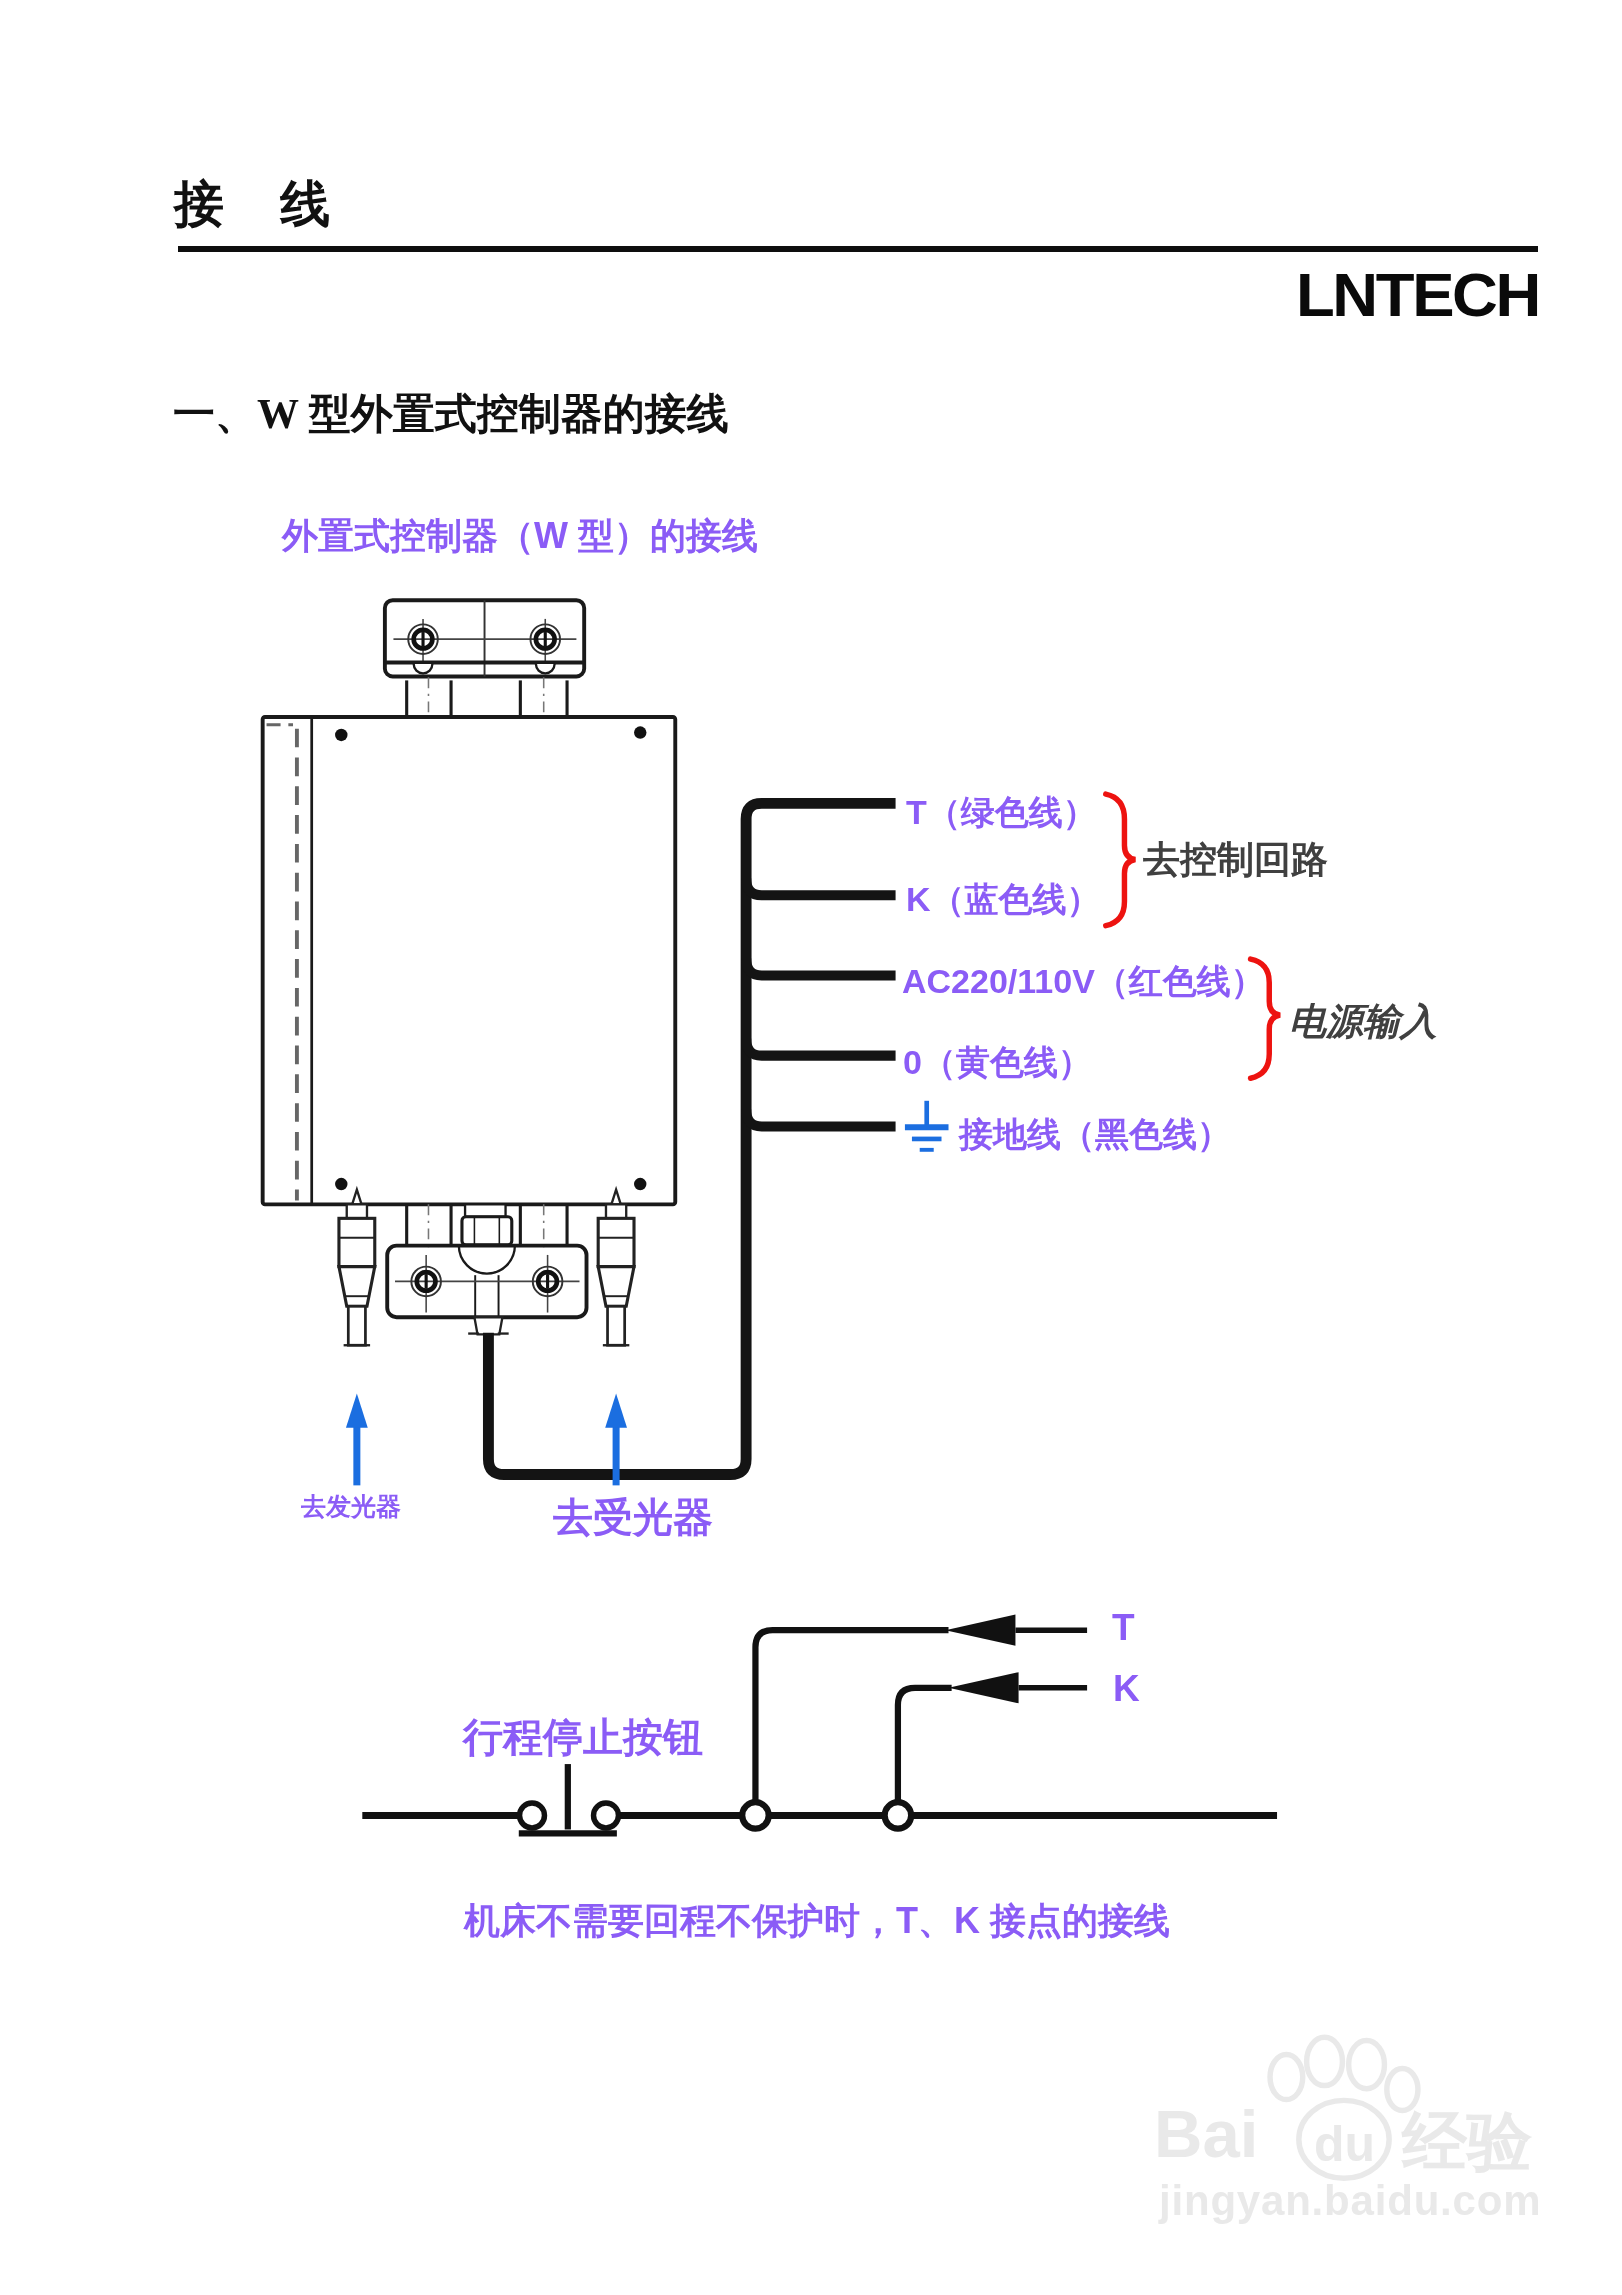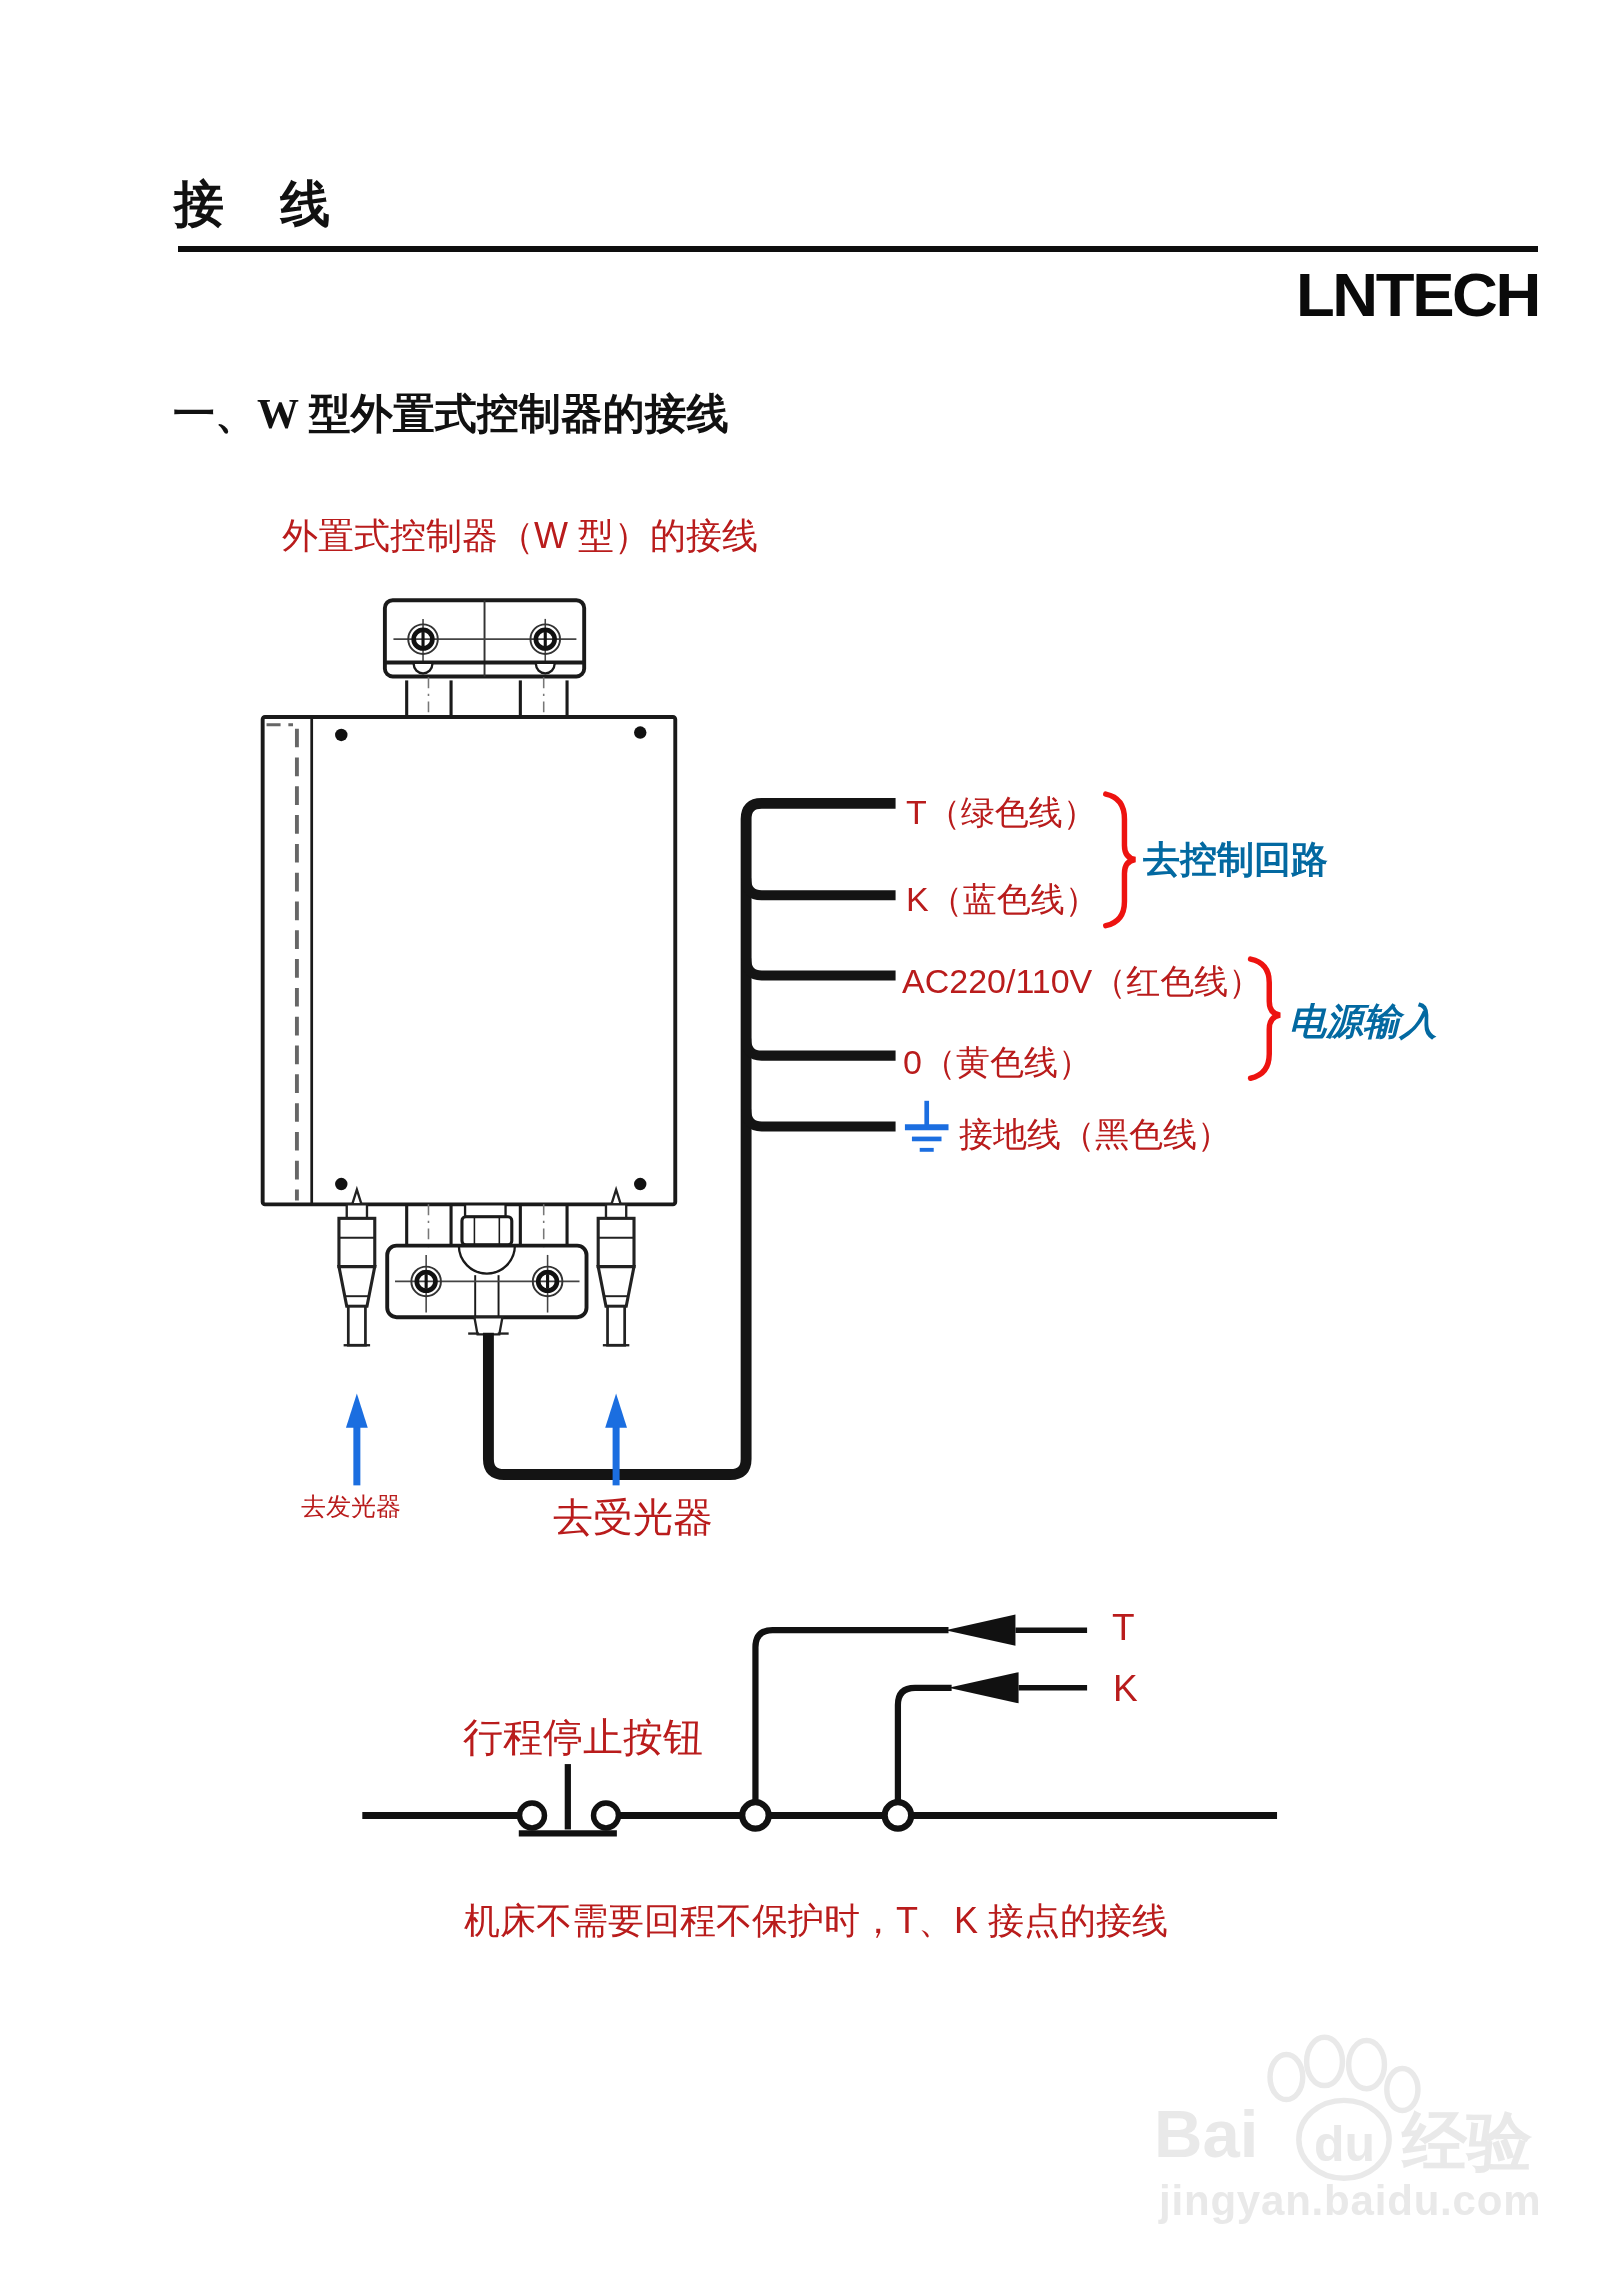--- a/index.html
+++ b/index.html
@@ -1,22 +1,22 @@
 <!DOCTYPE html>
 <html style="font-size:12.5px"><head>
 <meta charset="utf-8">
 <style>
   html,body{margin:0;padding:0;background:#ffffff;}
   .page{position:relative;width:1538px;height:2295px;background:#ffffff;overflow:hidden;
         font-family:"Liberation Sans", sans-serif;}
   .abs{position:absolute;white-space:nowrap;}
   .serif{font-family:"Liberation Serif", serif;}
   .ink{color:#111111;}
-  .blue{color:#b91c1c;font-weight:400;}
-  .red{color:#0369a1;font-weight:700;}
+  .blue{color:#8b5cf6;font-weight:700;}
+  .red{color:#404040;font-weight:700;}
   .wm{color:#e9e9e9;font-weight:700;}
   #page-title{left:174px;top:171px;font-size:50px;font-weight:700;letter-spacing:3.1px;}
   #header-rule{left:178px;top:246px;width:1370px;height:6.2px;background:#0e0e0e;}
   #logo{left:1296px;top:260px;font-size:61px;font-weight:800;letter-spacing:-2.3px;transform:scaleX(1.04);transform-origin:left top;color:#0a0a0a;}
   #section-heading{left:173px;top:386px;font-size:42px;font-weight:700;}
   #d1-title{left:282px;top:512px;font-size:36px;}
   .wl{font-size:34px;}
   #wl-t{left:906px;top:790px;}
   #wl-k{left:906px;top:877px;}
   #wl-ac{left:902px;top:959px;}

